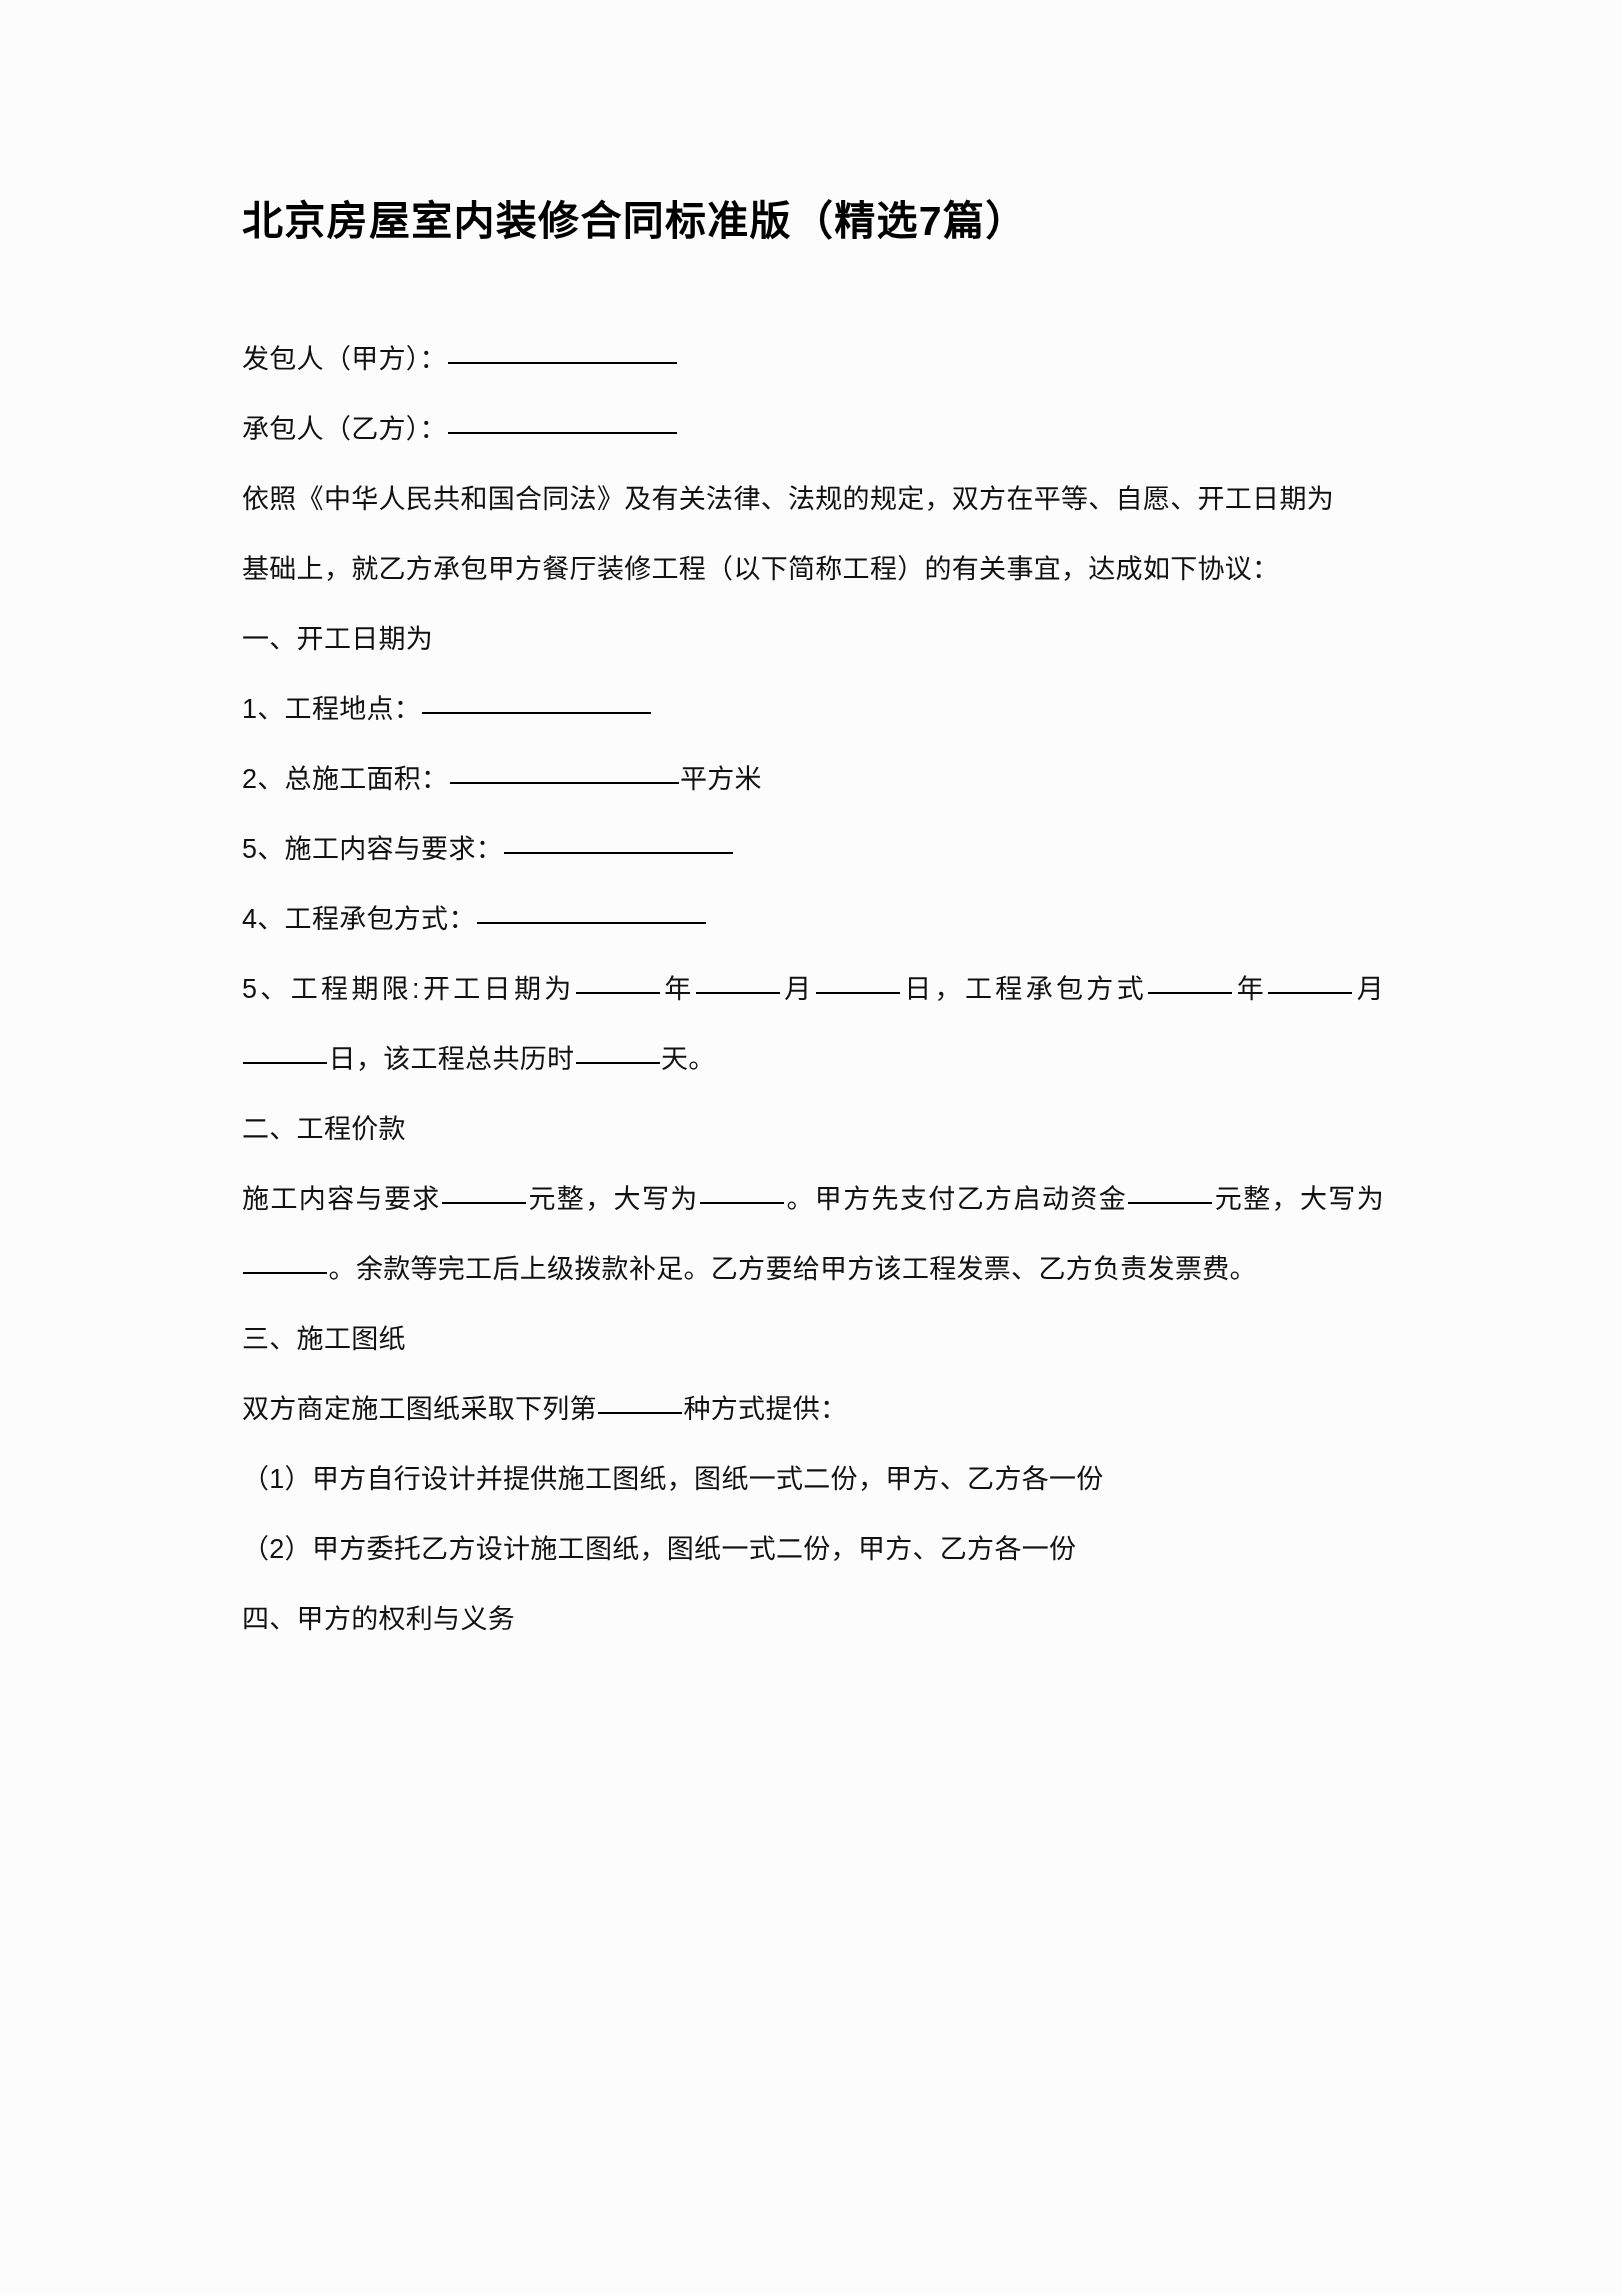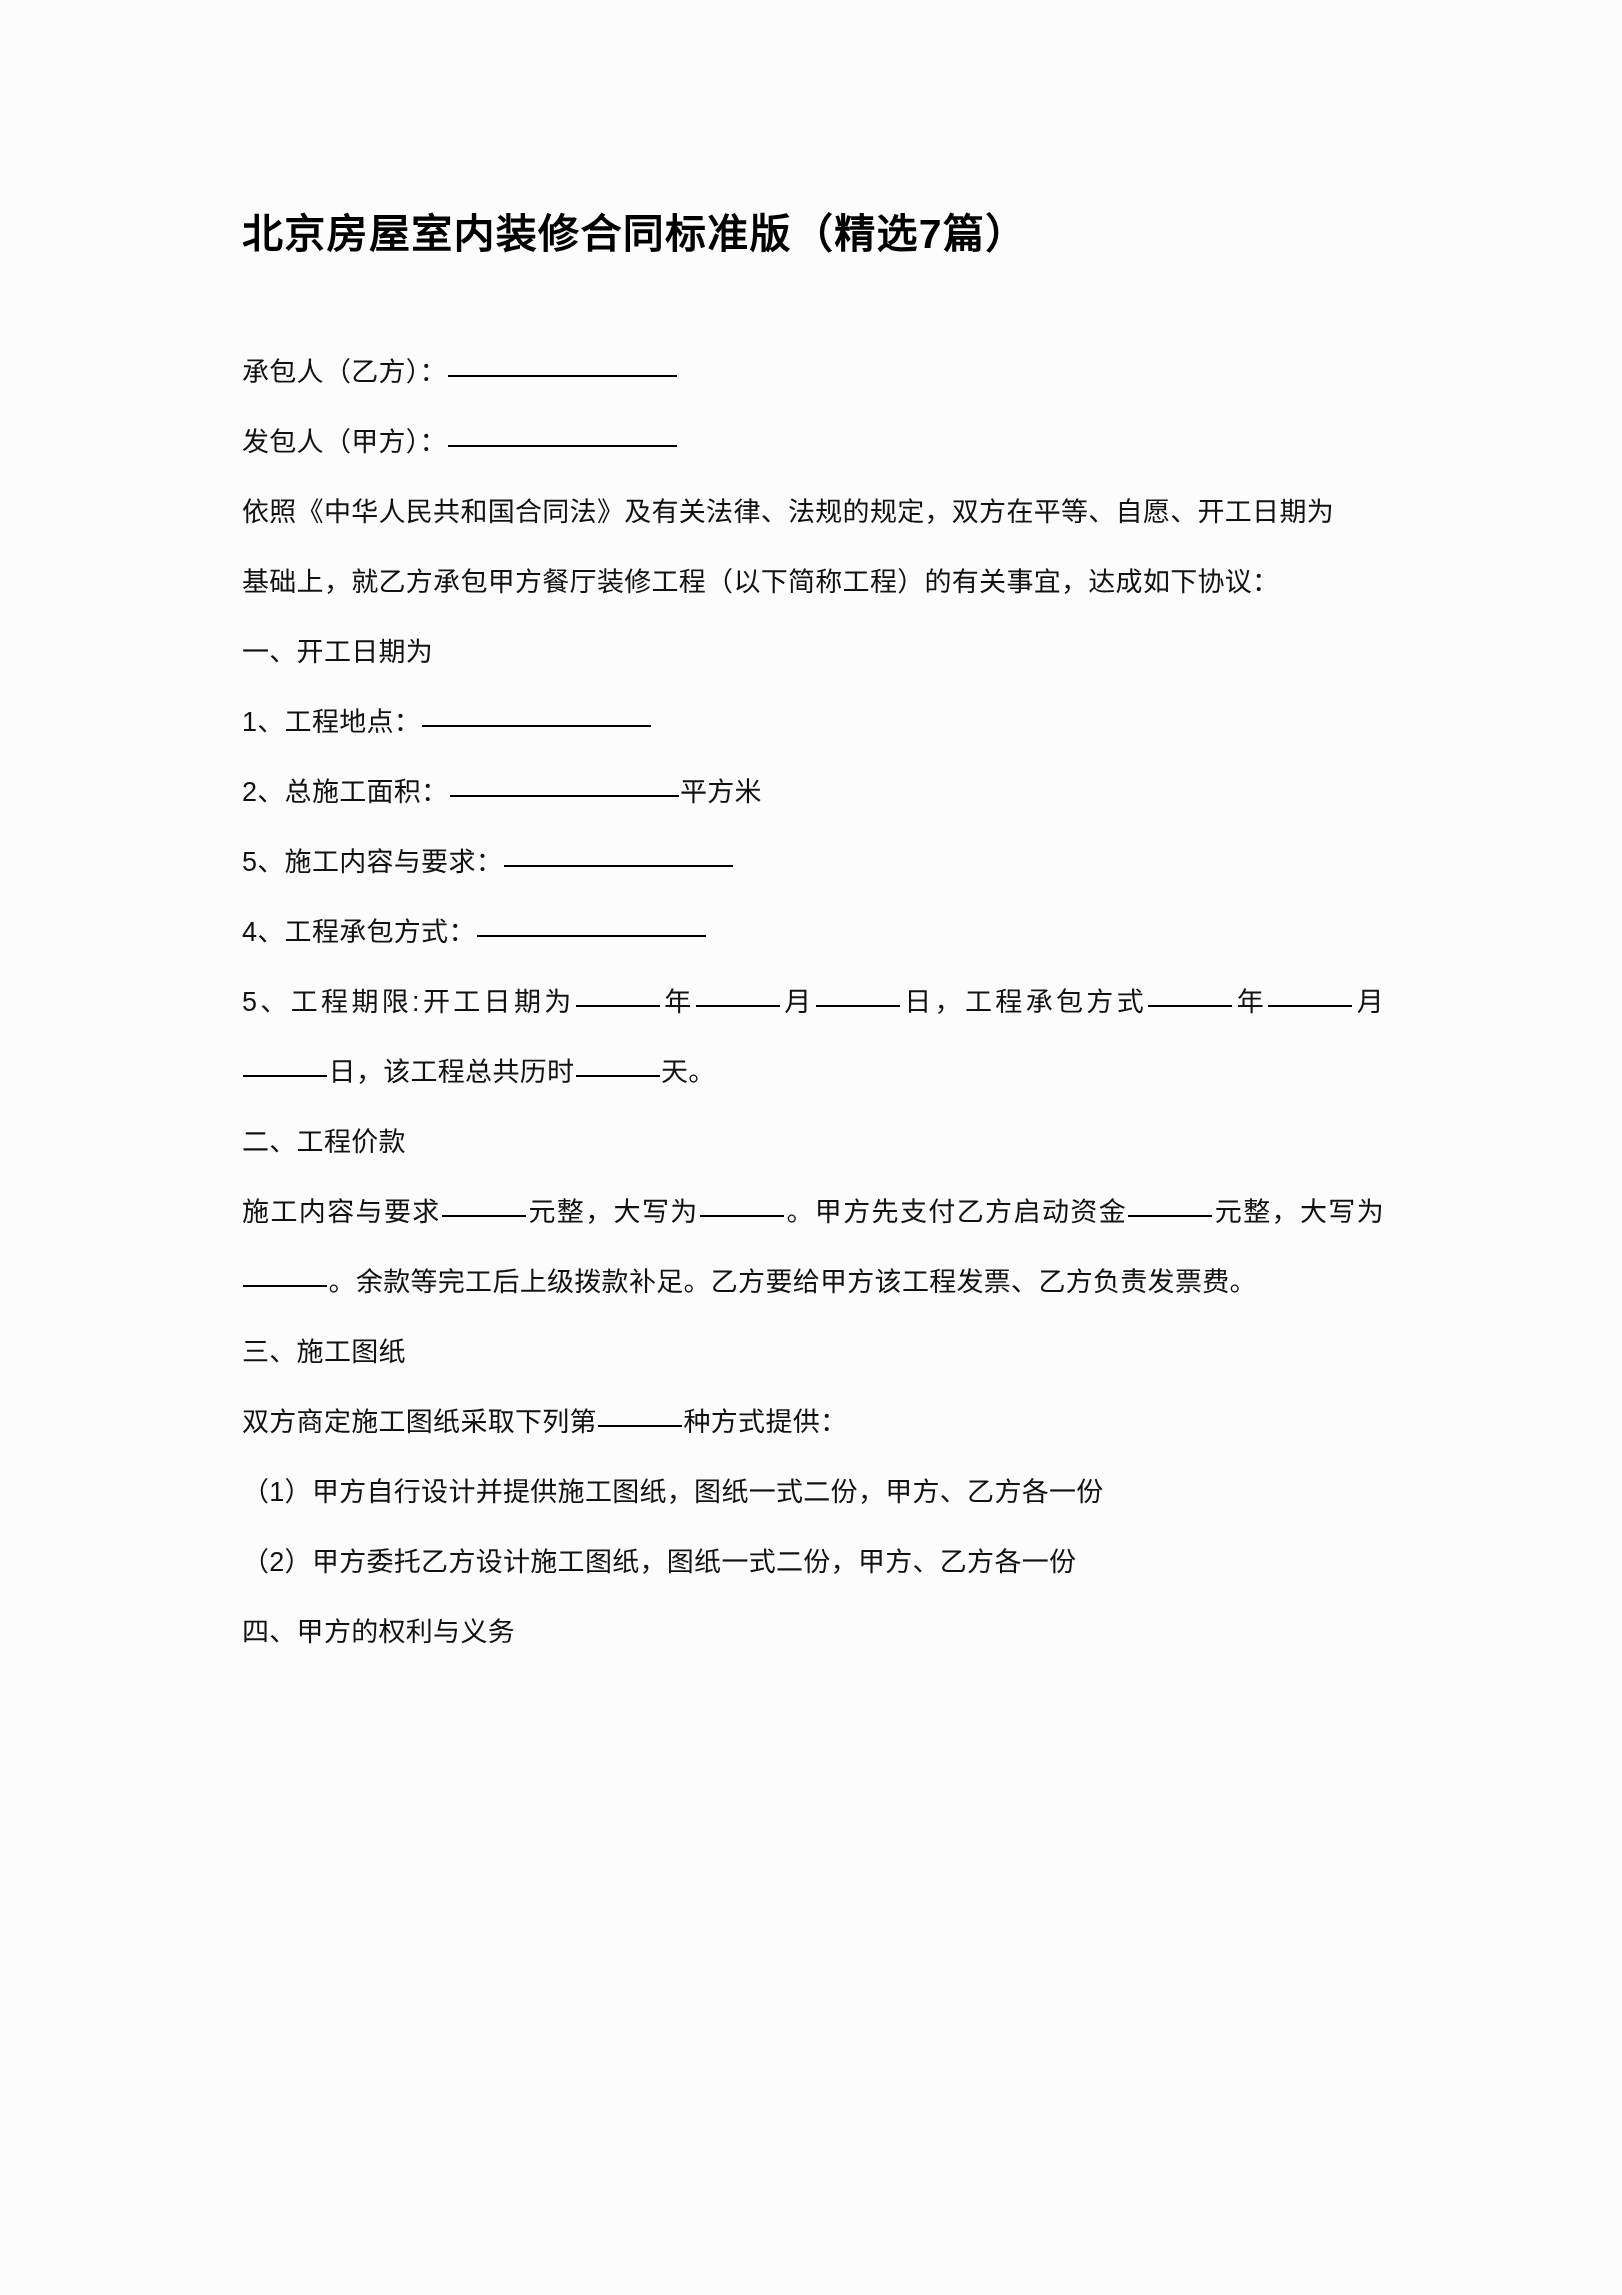--- a/index.html
+++ b/index.html
@@ -21,21 +21,21 @@
     height: 2295px;
     background: #fcfcfc;
     box-sizing: border-box;
     padding: 0;
     overflow: hidden;
   }
 
   .content {
     position: absolute;
     left: 242px;
-    top: 13px;
+    top: 0;
     width: 1142px;
   }
 
   .doc-title {
     font-size: 41px;
     font-weight: bold;
     line-height: 1.25;
     letter-spacing: 1.3px;
     text-align: left;
     color: #000000;
@@ -90,25 +90,25 @@
 
     <h1 class="doc-title">北京房屋室内装修合同标准版（精选7篇）</h1>
 
     <div class="body-block">
 
       <p class="para">
         <span></span>
       </p>
 
       <p class="para">
-        <span>承包人（乙方）：</span><span class="blank w8"></span>
+        <span>发包人（甲方）：</span><span class="blank w8"></span>
       </p>
 
       <p class="para">
-        <span>发包人（甲方）：</span><span class="blank w8"></span>
+        <span>承包人（乙方）：</span><span class="blank w8"></span>
       </p>
 
       <p class="para">
         <span>依照《中华人民共和国合同法》及有关法律、法规的规定，双方在平等、自愿、开工日期为</span>
       </p>
 
       <p class="para">
         <span>基础上，就乙方承包甲方餐厅装修工程（以下简称工程）的有关事宜，达成如下协议：</span>
       </p>
 

